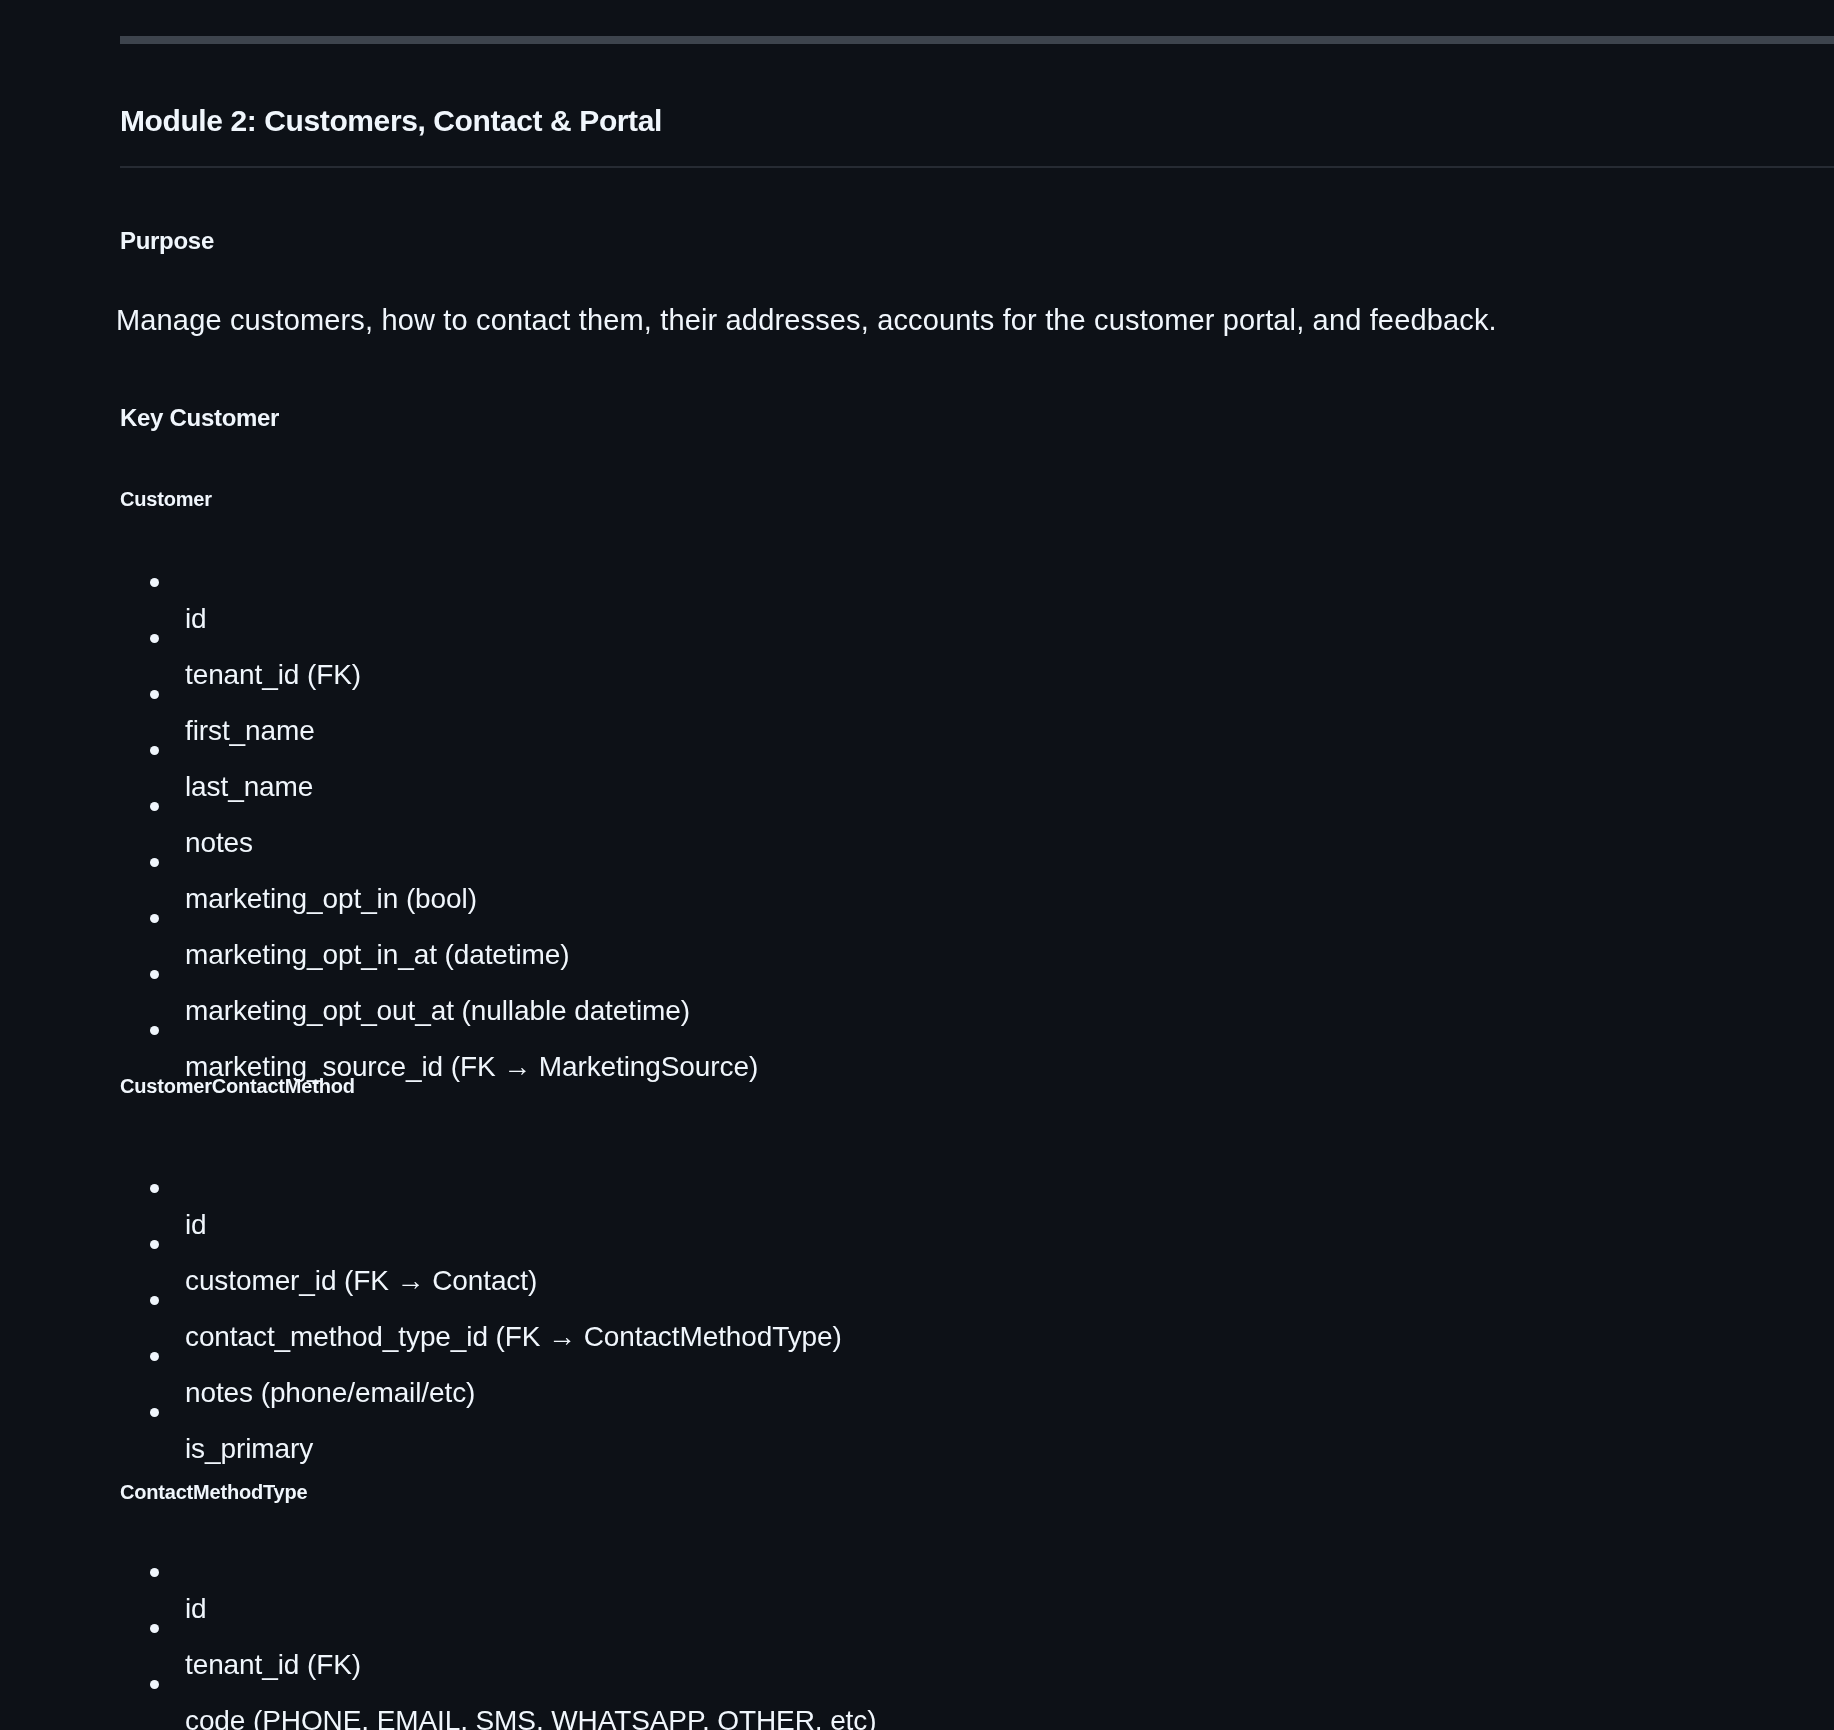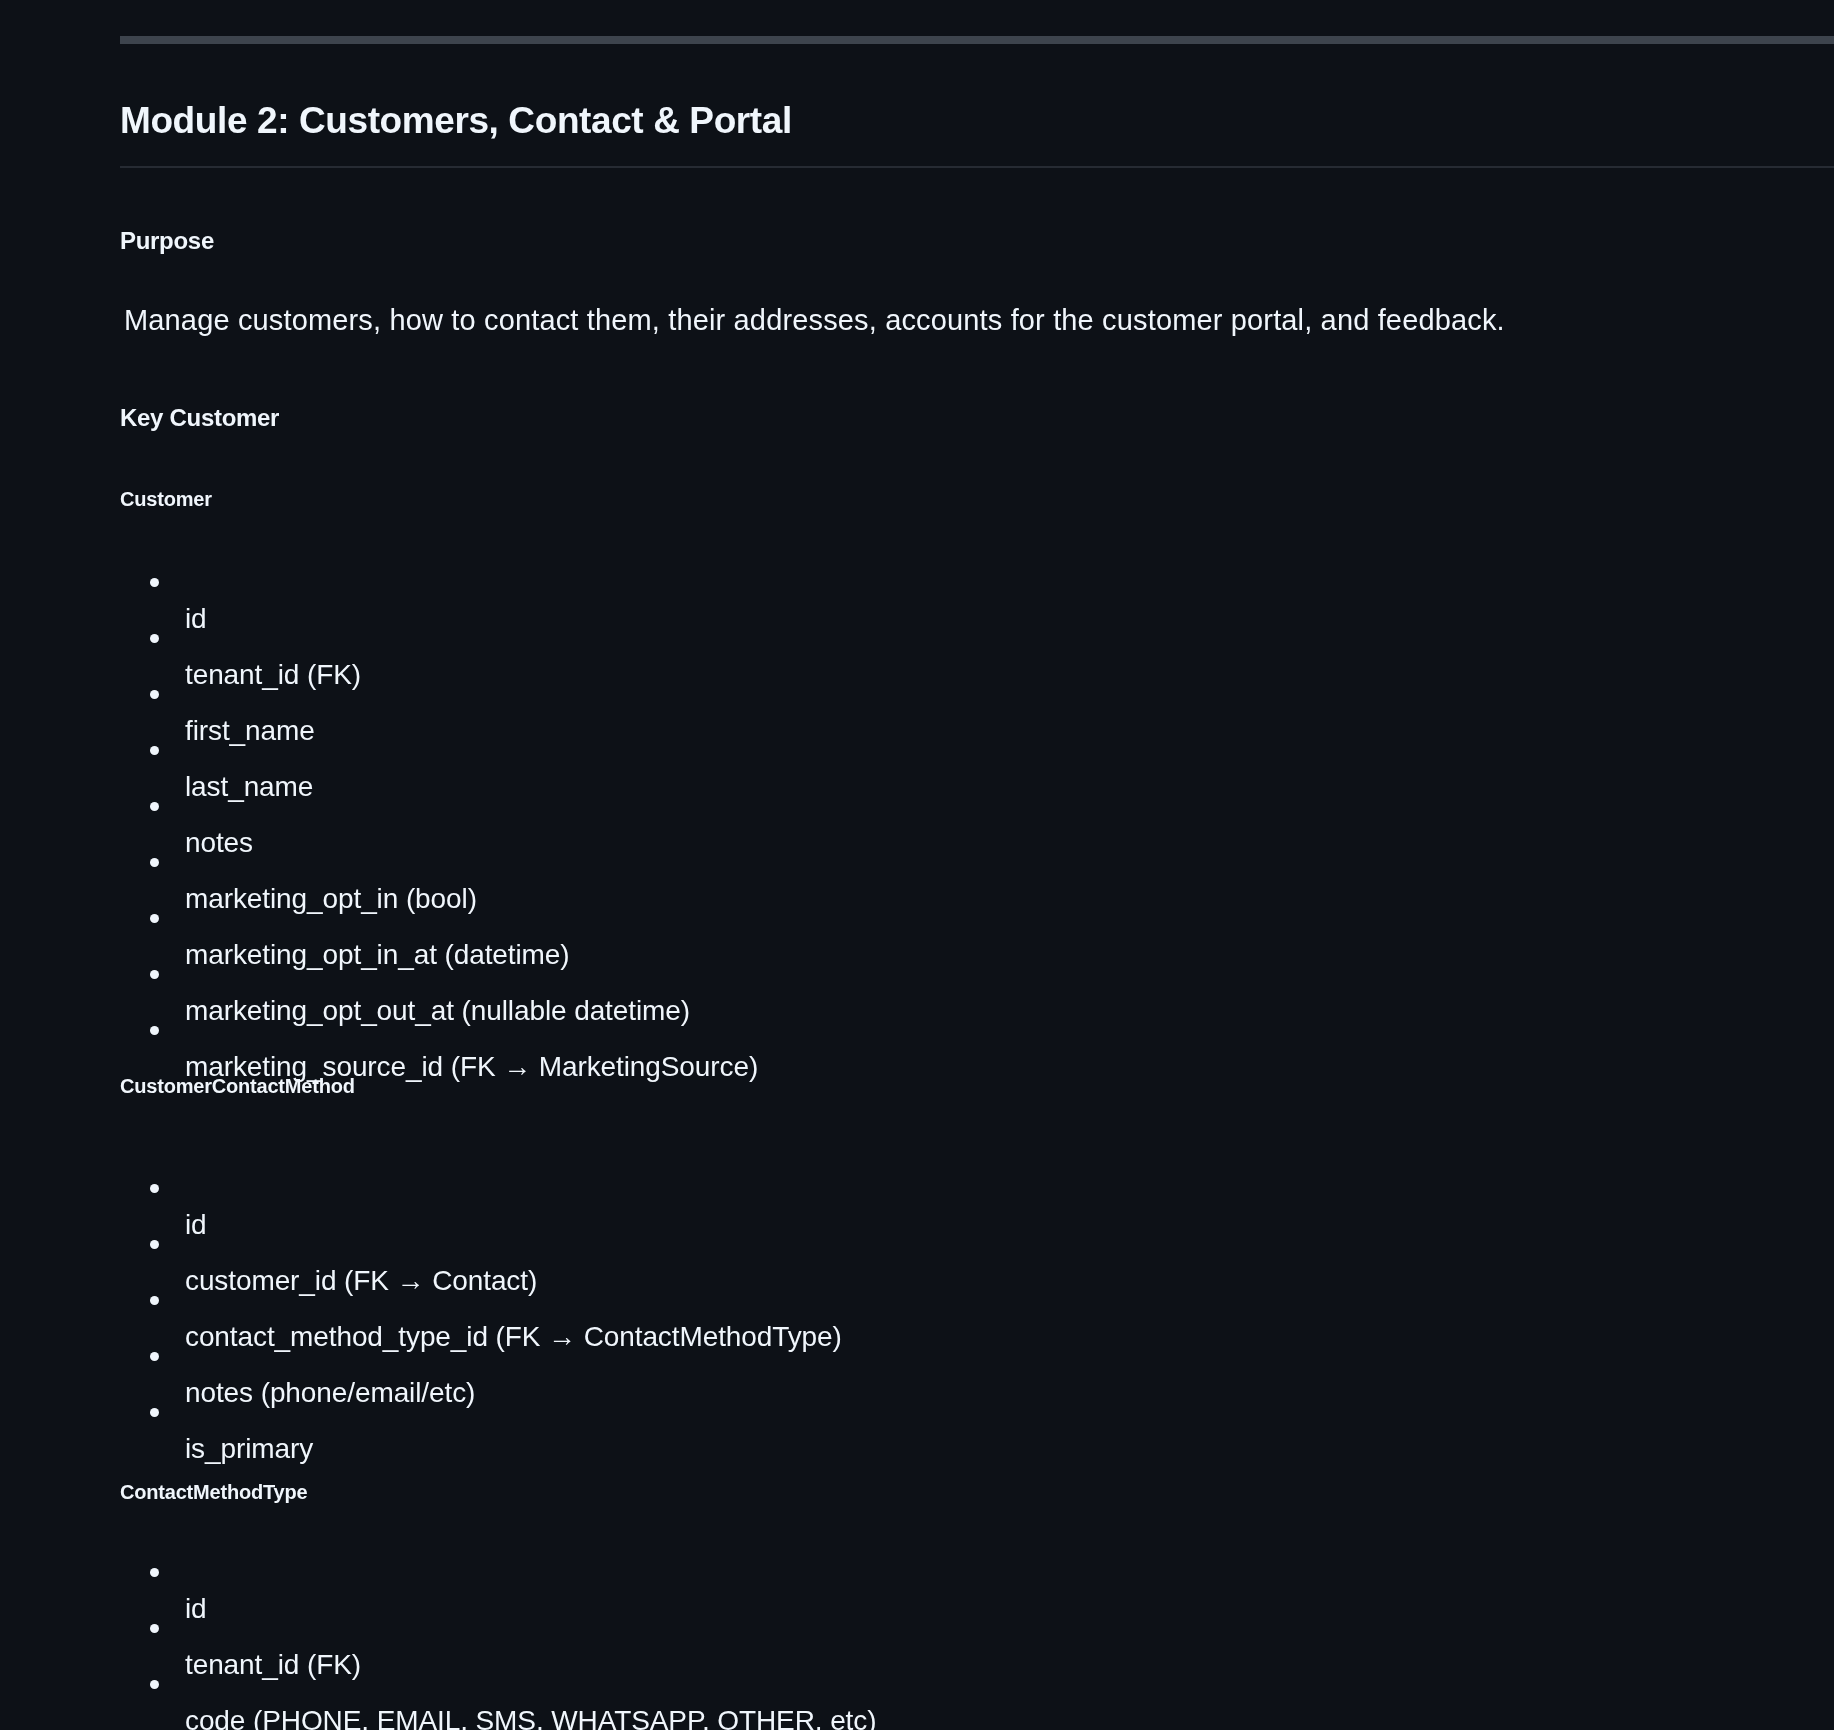--- a/index.html
+++ b/index.html
@@ -20,42 +20,42 @@
     position: absolute;
     left: 120px;
     right: 0;
     top: 36px;
     height: 8px;
     background: #3d444d;
   }
   .h1 {
     left: 120px;
     top: 98px;
-    font-size: 37px;
+    font-size: 30px;
     line-height: 46px;
     font-weight: 700;
     letter-spacing: -0.4px;
   }
   .h1-border {
     position: absolute;
     left: 120px;
     right: 0;
     top: 166px;
     height: 2px;
     background: #262b33;
   }
   .h2 {
     left: 120px;
     font-size: 24px;
     line-height: 36px;
     font-weight: 700;
     letter-spacing: -0.3px;
   }
   .para {
-    left: 124px;
+    left: 116px;
     top: 306px;
     font-size: 29px;
     line-height: 29px;
     letter-spacing: 0.15px;
   }
   .h4 {
     left: 120px;
     font-size: 20px;
     line-height: 28px;
     font-weight: 700;

